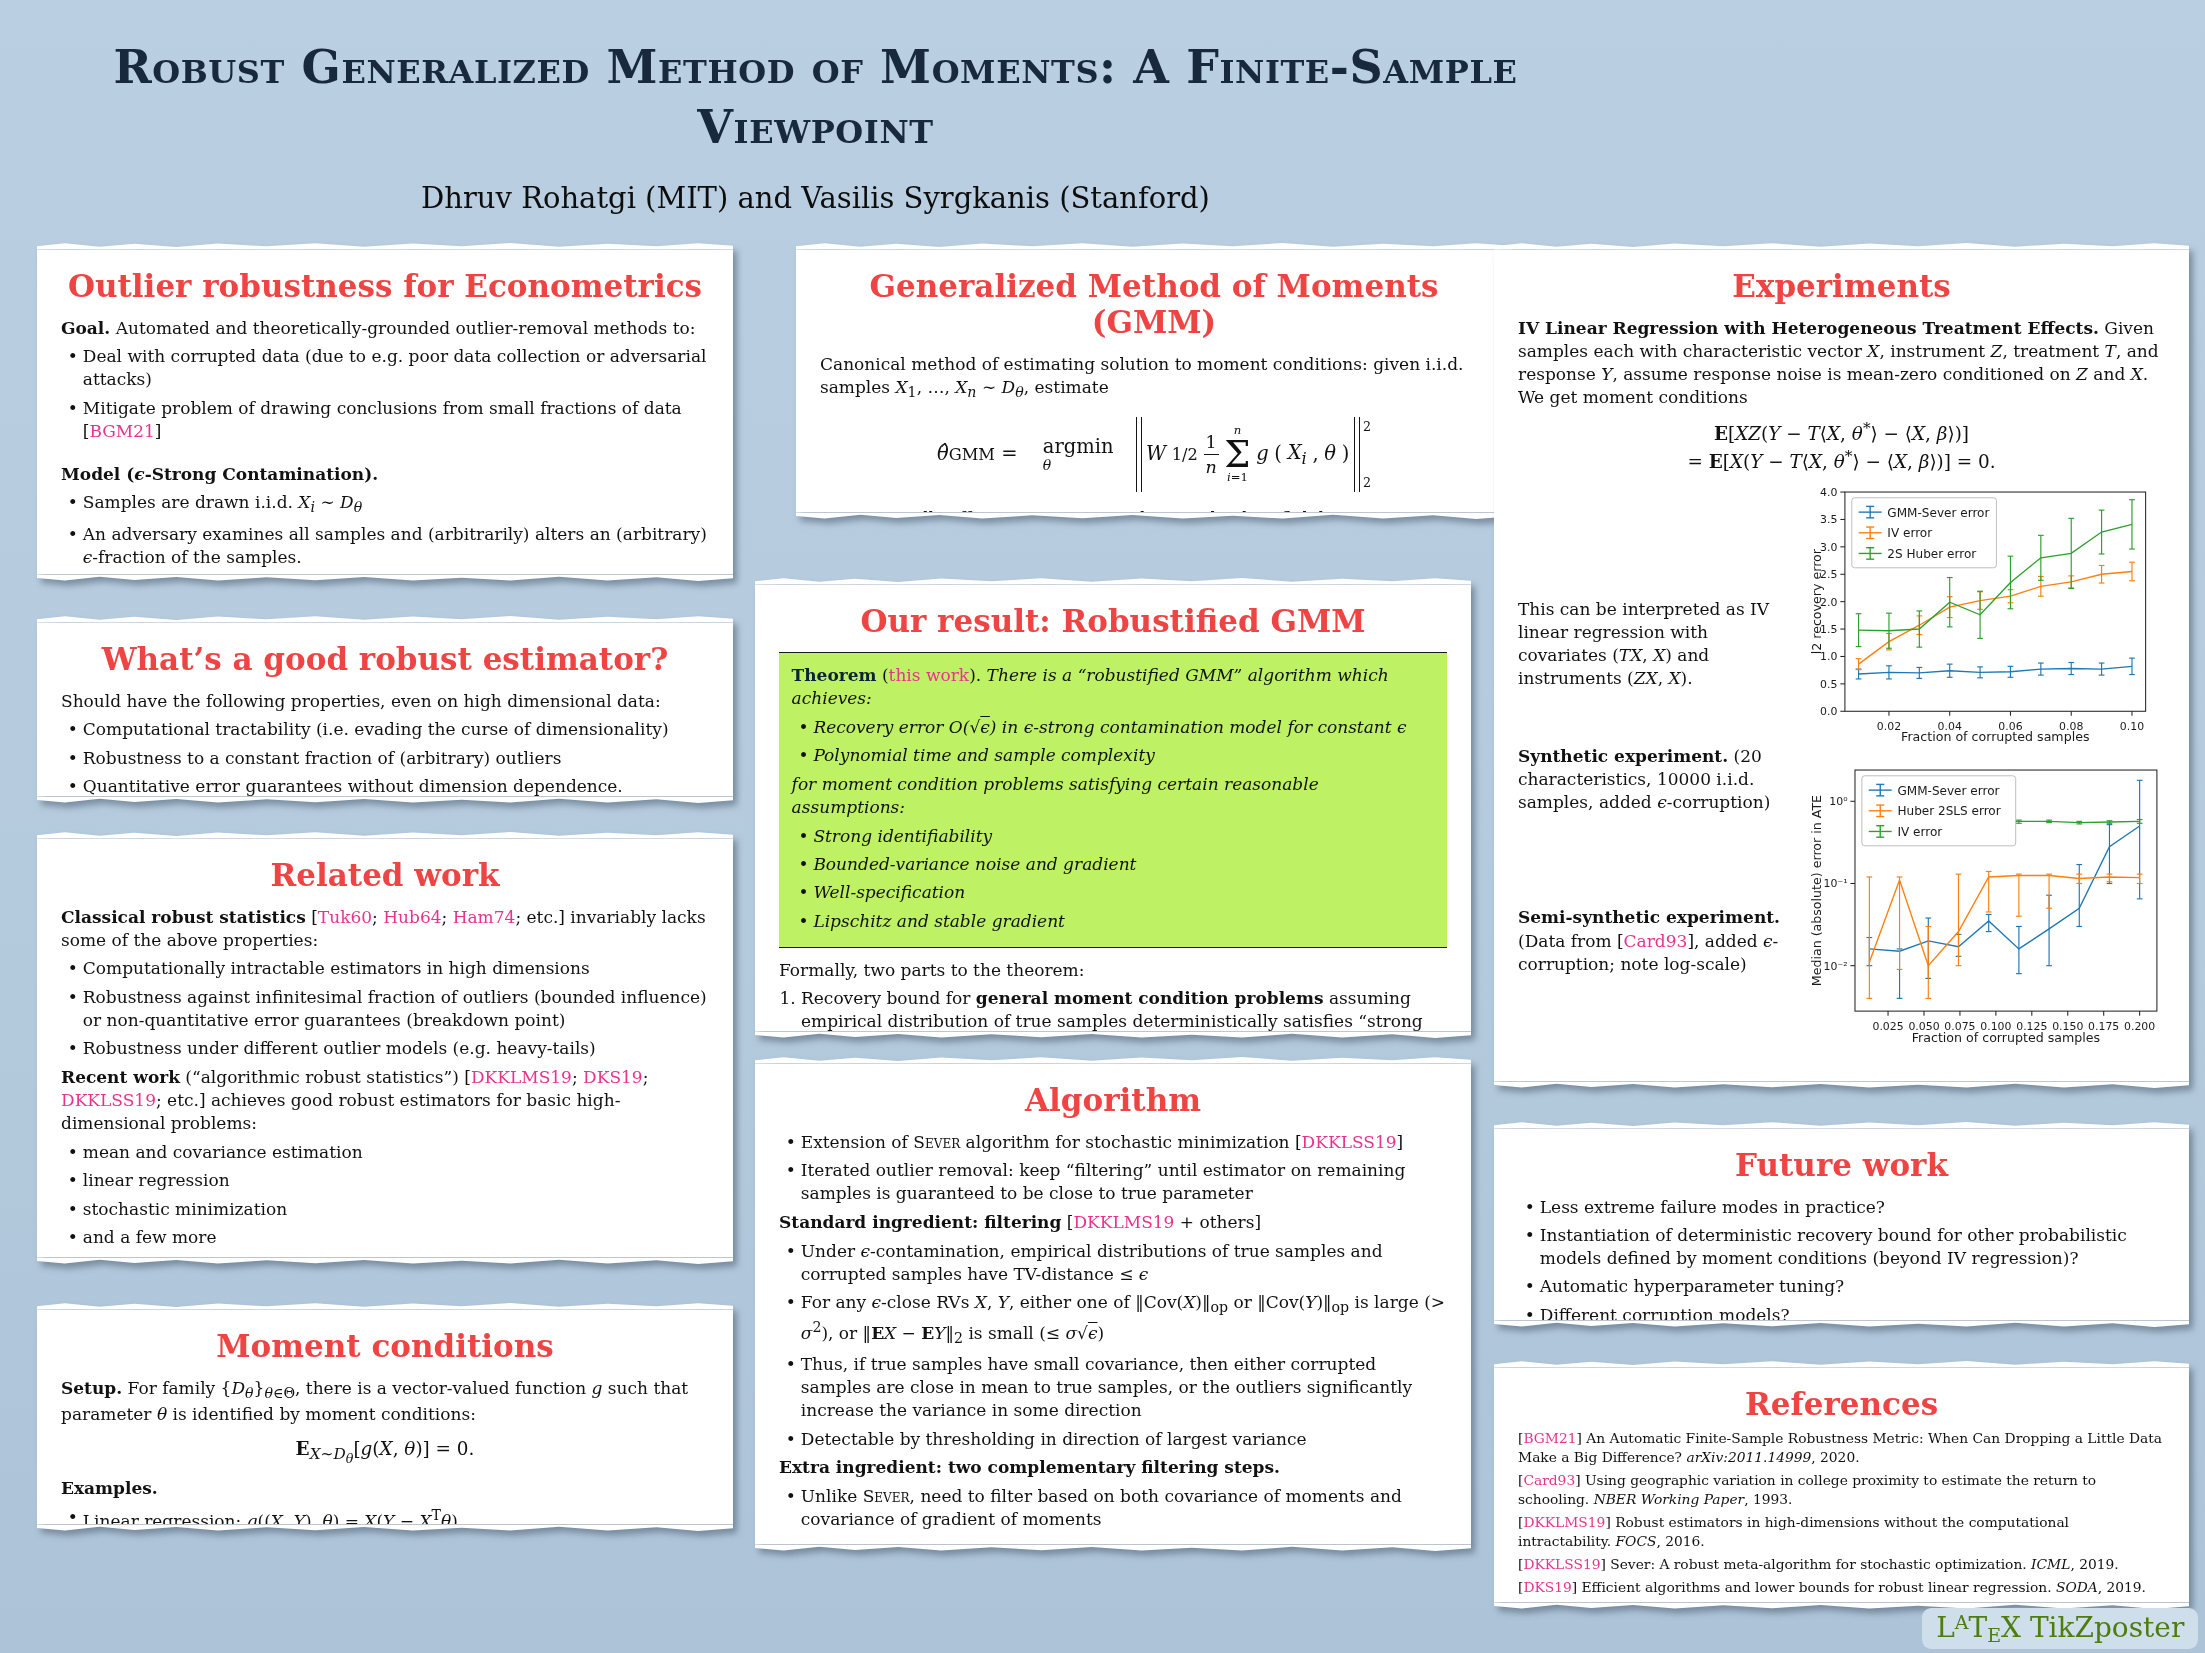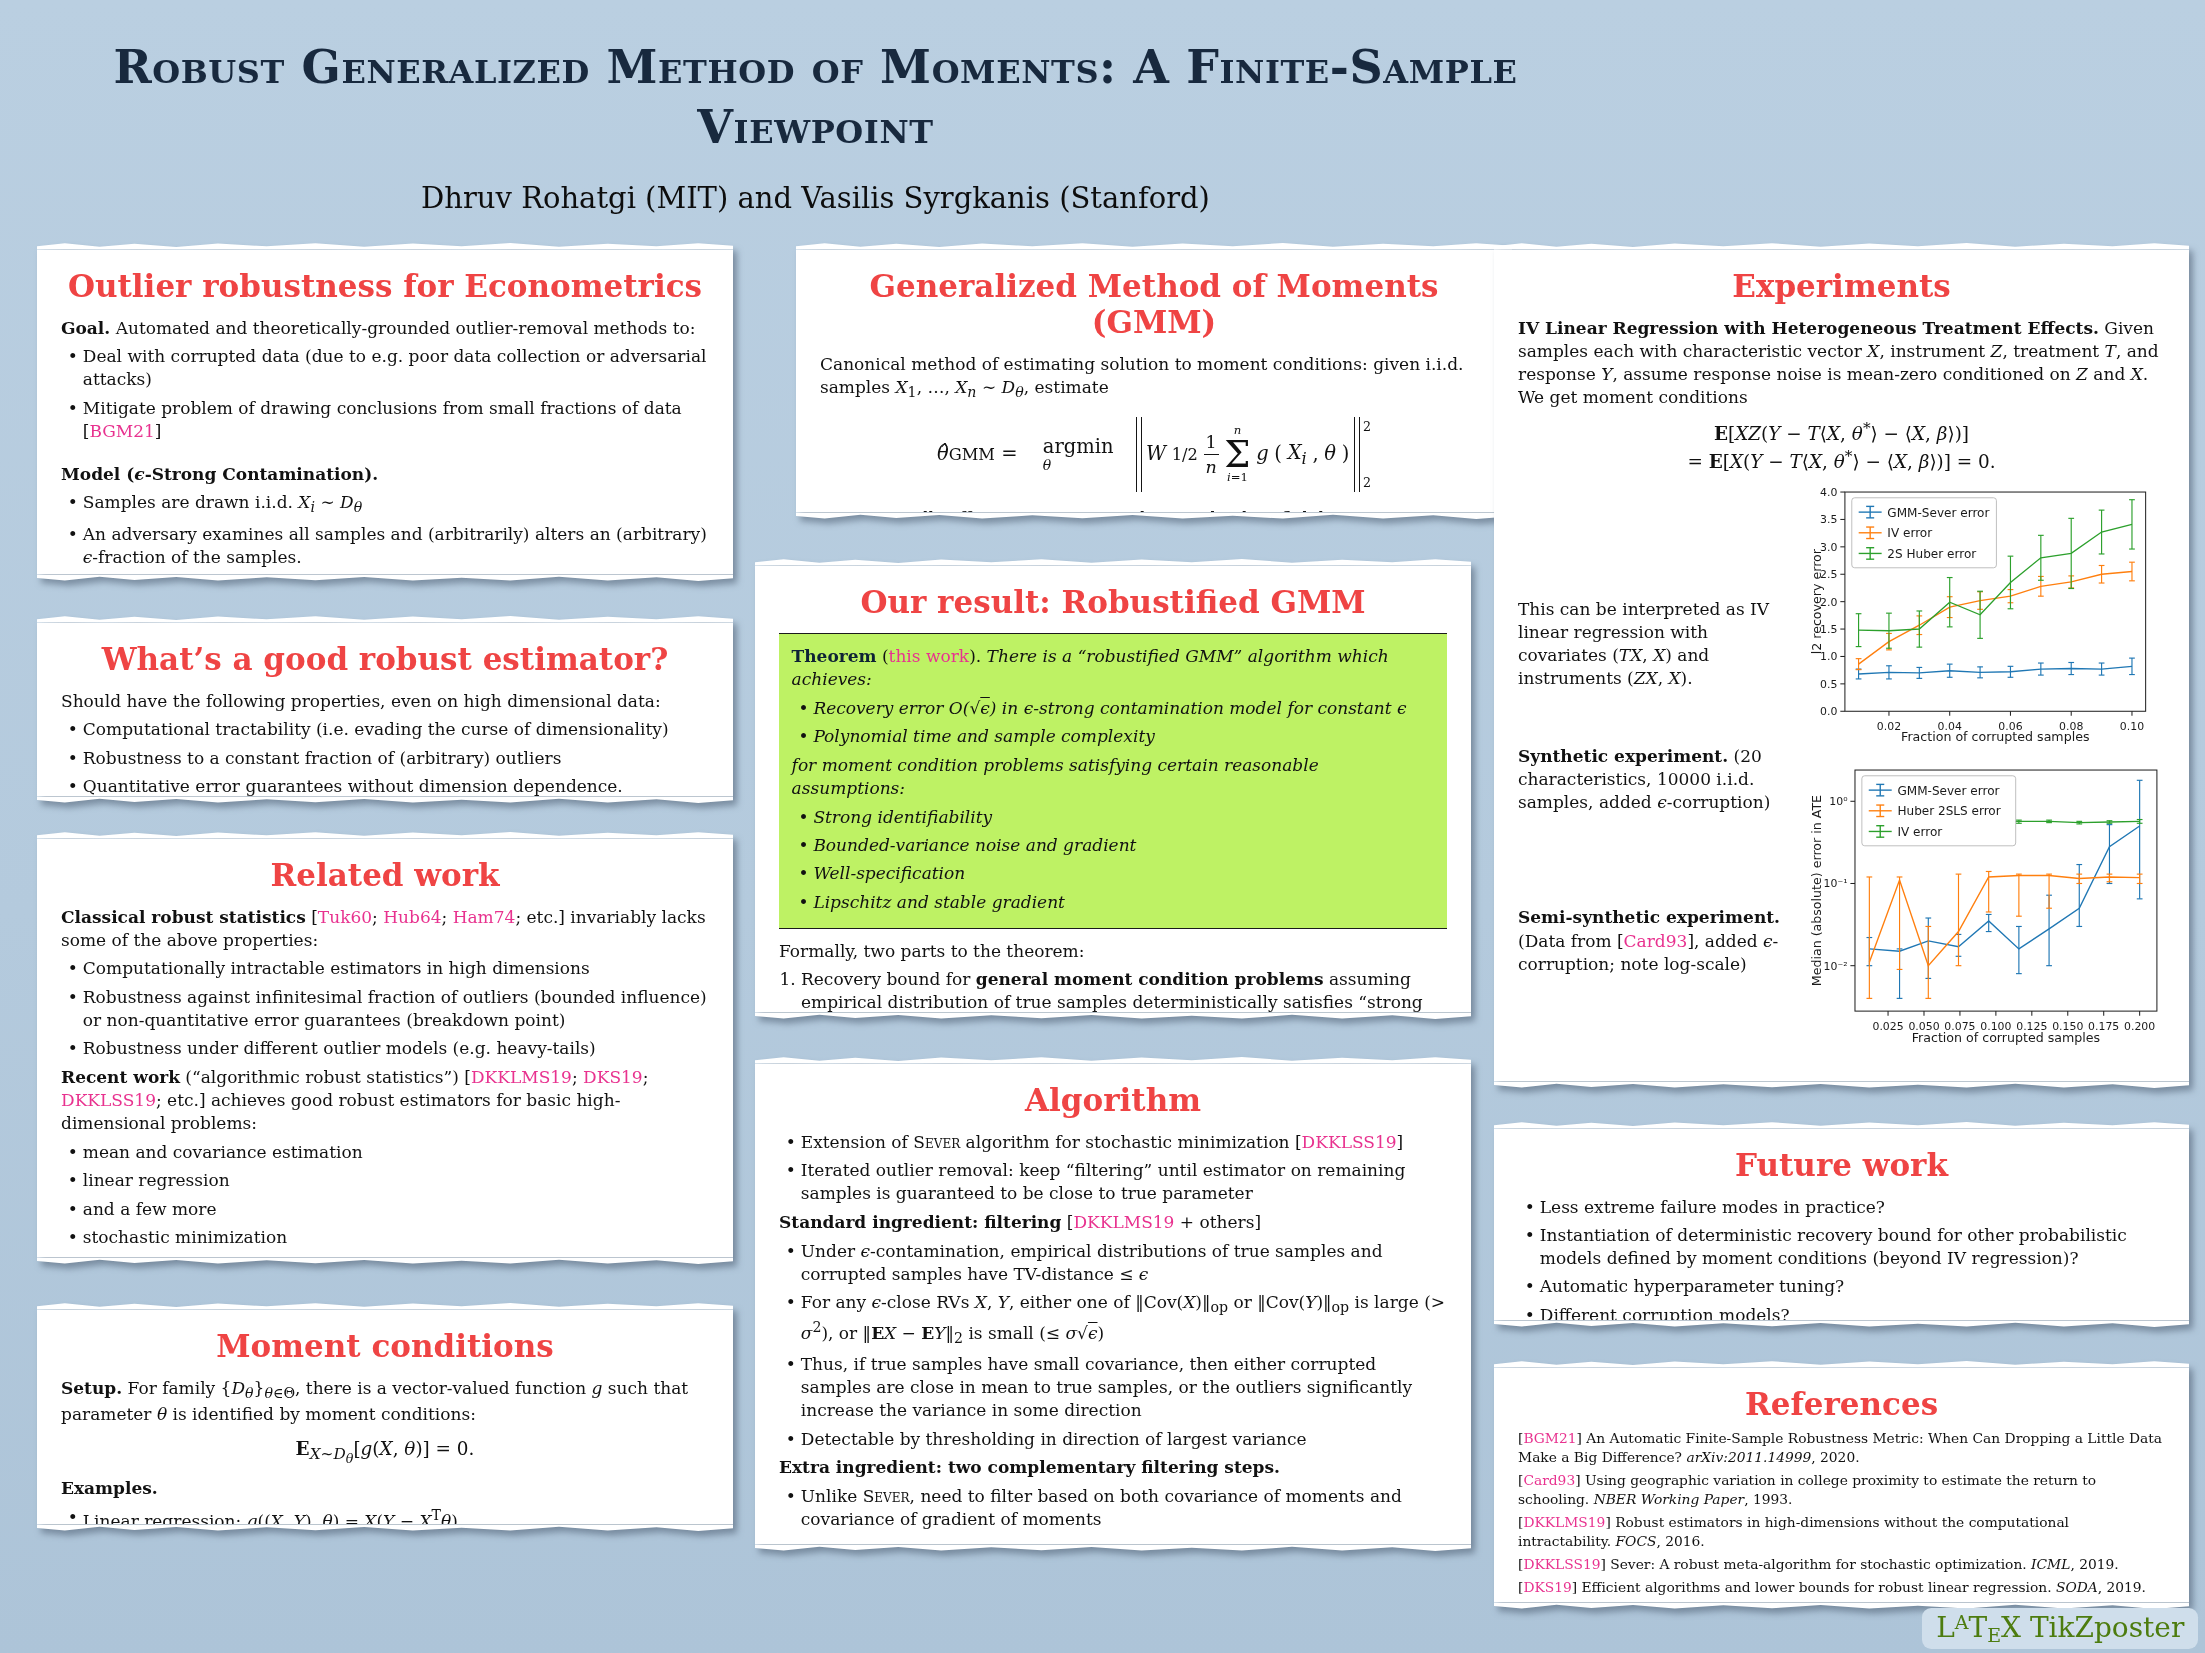--- a/index.html
+++ b/index.html
@@ -129,22 +129,22 @@
           <p class=""><b>Classical robust statistics</b> [<span class="cite">Tuk60</span>; <span class="cite">Hub64</span>; <span class="cite">Ham74</span>; etc.] invariably lacks some of the above properties:</p>
           <ul class="">
             <li>Computationally intractable estimators in high dimensions</li>
             <li>Robustness against infinitesimal fraction of outliers (bounded influence) or non-quantitative error guarantees (breakdown point)</li>
             <li>Robustness under different outlier models (e.g. heavy-tails)</li>
           </ul>
           <p class=""><b>Recent work</b> (“algorithmic robust statistics”) [<span class="cite">DKKLMS19</span>; <span class="cite">DKS19</span>; <span class="cite">DKKLSS19</span>; etc.] achieves good robust estimators for basic high-dimensional problems:</p>
           <ul class="">
             <li>mean and covariance estimation</li>
             <li>linear regression</li>
+            <li>stochastic minimization</li>
             <li>and a few more</li>
-            <li>stochastic minimization</li>
           </ul>
         </div>
     </div>
   </section>
 
   <section class="box" style="left:37px;top:1301px;width:696px;height:232px">
     <div class="paper">
       <h2 class="btitle">Moment conditions</h2>
       <div class="body">
           <p class=""><b>Setup.</b>  For family {<i>D</i><sub><i>θ</i></sub>}<sub><i>θ</i>∈Θ</sub>, there is a vector-valued function <i>g</i> such that parameter <i>θ</i> is identified by moment conditions:</p>
@@ -182,21 +182,21 @@
                 <sub>2</sub>
               </span>
             </span></div>
           <ul class="">
             <li>Statistically efficient estimator under simple identifiability assumptions</li>
           </ul>
         </div>
     </div>
   </section>
 
-  <section class="box" style="left:755px;top:557px;width:716px;height:464px">
+  <section class="box" style="left:755px;top:576px;width:716px;height:464px">
     <div class="paper">
       <h2 class="btitle">Our result: Robustified GMM</h2>
       <div class="body">
           <div class="theorem">
             <p class=""><b class="thm">Theorem</b> (<span class="cite">this work</span>). <i>There is a “robustified GMM” algorithm which achieves:</i></p>
             <ul class="it">
               <li>Recovery error O(√<span class="ol"><i>ϵ</i></span>) in <i>ϵ</i>-strong contamination model for constant <i>ϵ</i></li>
               <li>Polynomial time and sample complexity</li>
             </ul>
             <p class="it">for moment condition problems satisfying certain reasonable assumptions:</p>

